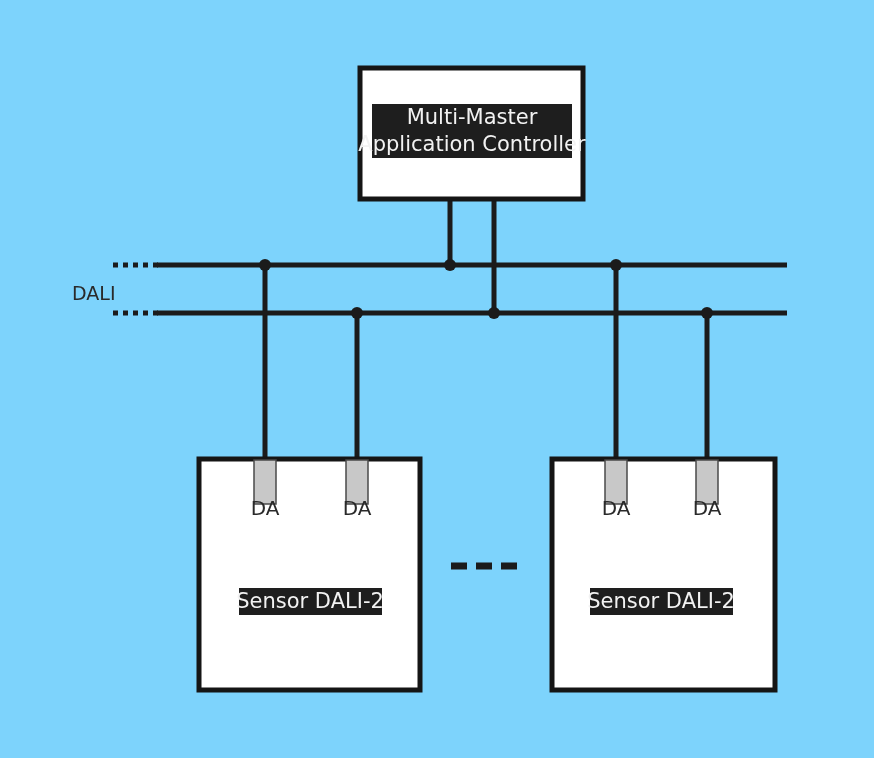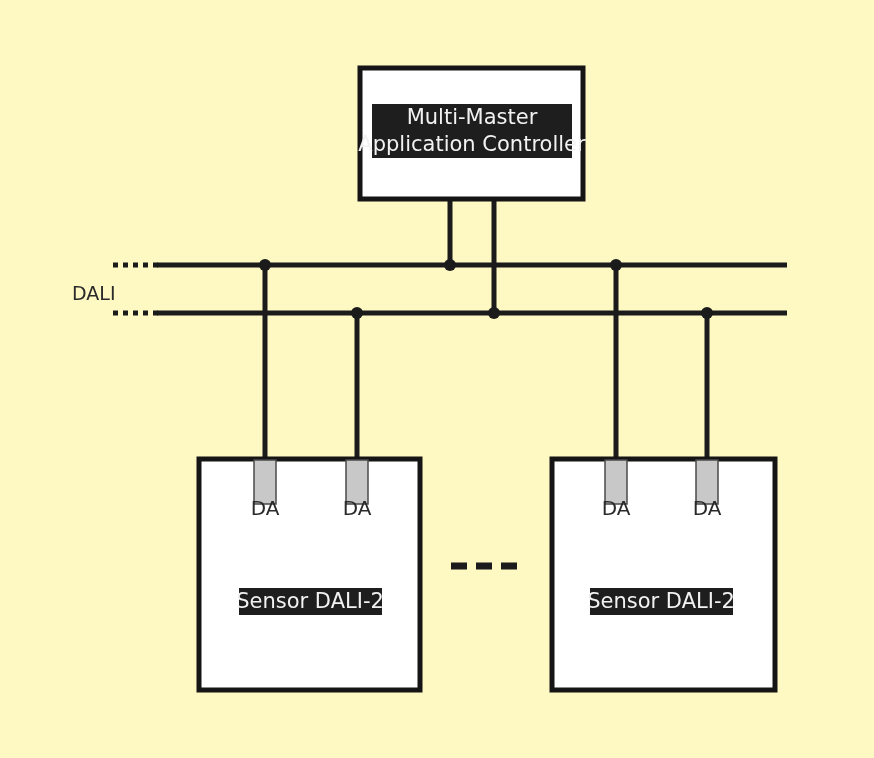--- a/index.html
+++ b/index.html
@@ -8,21 +8,21 @@
     padding: 0;
     background: #ffffff;
   }
   body {
     font-family: "DejaVu Sans", sans-serif;
   }
   #diagram-root {
     position: relative;
     width: 874px;
     height: 758px;
-    background: #fef9c3;
+    background: #7dd3fc;
     overflow: hidden;
   }
   svg.diagram-canvas {
     position: absolute;
     left: 0;
     top: 0;
     width: 874px;
     height: 758px;
     display: block;
   }

